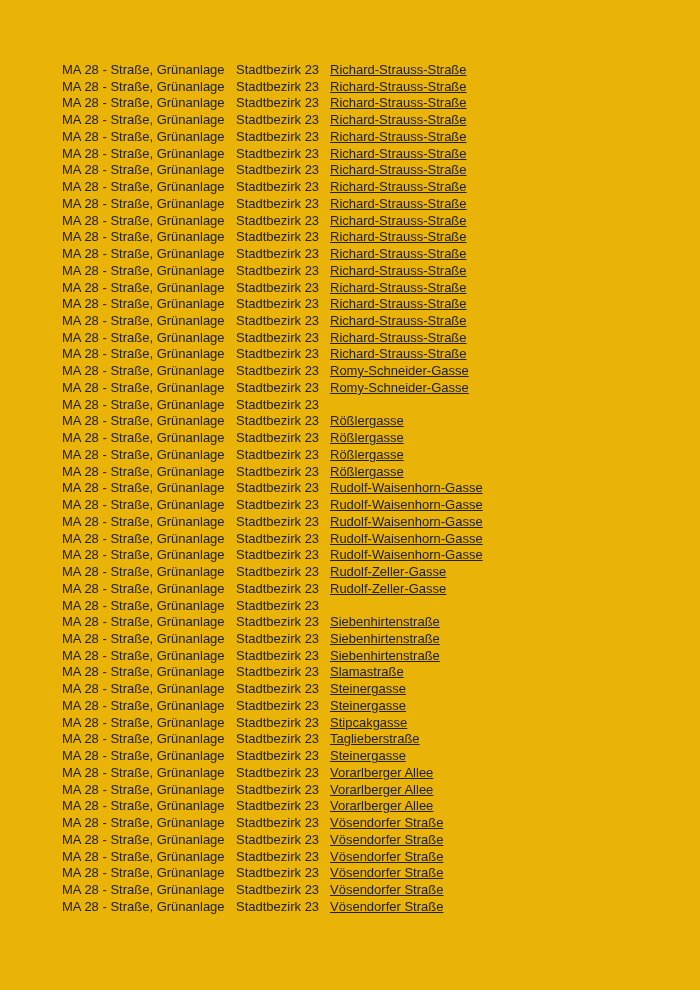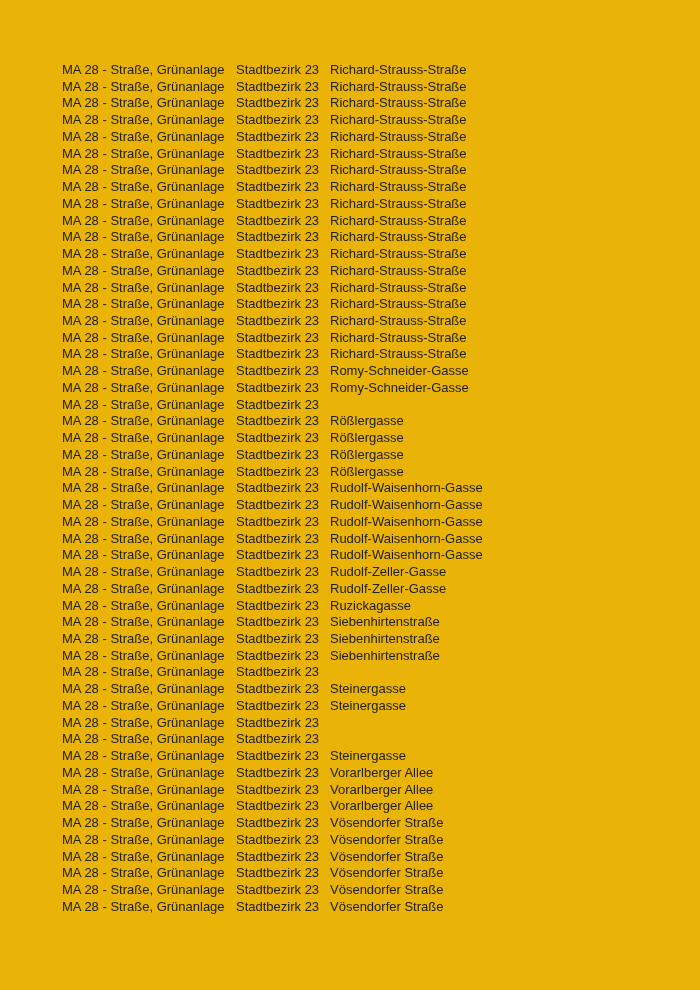--- a/index.html
+++ b/index.html
@@ -34,20 +34,21 @@
   .cell-org {
     width: 174px;
     flex: 0 0 174px;
   }
   .cell-district {
     width: 94px;
     flex: 0 0 94px;
   }
   .cell-street {
     flex: 1 1 auto;
+    text-decoration: underline;
   }
 </style>
 </head>
 <body>
 
 <div class="page">
   <div class="street-list" id="street-list">
       <div class="row">
         <span class="cell-org">MA 28 - Straße, Grünanlage</span>
         <span class="cell-district">Stadtbezirk 23</span>
@@ -203,58 +204,60 @@
         <span class="cell-street">Rudolf-Zeller-Gasse</span>
       </div>
       <div class="row">
         <span class="cell-org">MA 28 - Straße, Grünanlage</span>
         <span class="cell-district">Stadtbezirk 23</span>
         <span class="cell-street">Rudolf-Zeller-Gasse</span>
       </div>
       <div class="row">
         <span class="cell-org">MA 28 - Straße, Grünanlage</span>
         <span class="cell-district">Stadtbezirk 23</span>
-        <span class="cell-street">Ruzickagasse</span>
       </div>
       <div class="row">
         <span class="cell-org">MA 28 - Straße, Grünanlage</span>
         <span class="cell-district">Stadtbezirk 23</span>
         <span class="cell-street">Siebenhirtenstraße</span>
       </div>
       <div class="row">
         <span class="cell-org">MA 28 - Straße, Grünanlage</span>
         <span class="cell-district">Stadtbezirk 23</span>
         <span class="cell-street">Siebenhirtenstraße</span>
       </div>
       <div class="row">
         <span class="cell-org">MA 28 - Straße, Grünanlage</span>
         <span class="cell-district">Stadtbezirk 23</span>
         <span class="cell-street">Siebenhirtenstraße</span>
       </div>
       <div class="row">
         <span class="cell-org">MA 28 - Straße, Grünanlage</span>
         <span class="cell-district">Stadtbezirk 23</span>
+        <span class="cell-street">Slamastraße</span>
       </div>
       <div class="row">
         <span class="cell-org">MA 28 - Straße, Grünanlage</span>
         <span class="cell-district">Stadtbezirk 23</span>
         <span class="cell-street">Steinergasse</span>
       </div>
       <div class="row">
         <span class="cell-org">MA 28 - Straße, Grünanlage</span>
         <span class="cell-district">Stadtbezirk 23</span>
         <span class="cell-street">Steinergasse</span>
       </div>
       <div class="row">
         <span class="cell-org">MA 28 - Straße, Grünanlage</span>
         <span class="cell-district">Stadtbezirk 23</span>
-      </div>
-      <div class="row">
-        <span class="cell-org">MA 28 - Straße, Grünanlage</span>
-        <span class="cell-district">Stadtbezirk 23</span>
+        <span class="cell-street">Stipcakgasse</span>
+      </div>
+      <div class="row">
+        <span class="cell-org">MA 28 - Straße, Grünanlage</span>
+        <span class="cell-district">Stadtbezirk 23</span>
+        <span class="cell-street">Taglieberstraße</span>
       </div>
       <div class="row">
         <span class="cell-org">MA 28 - Straße, Grünanlage</span>
         <span class="cell-district">Stadtbezirk 23</span>
         <span class="cell-street">Steinergasse</span>
       </div>
       <div class="row">
         <span class="cell-org">MA 28 - Straße, Grünanlage</span>
         <span class="cell-district">Stadtbezirk 23</span>
         <span class="cell-street">Vorarlberger Allee</span>

